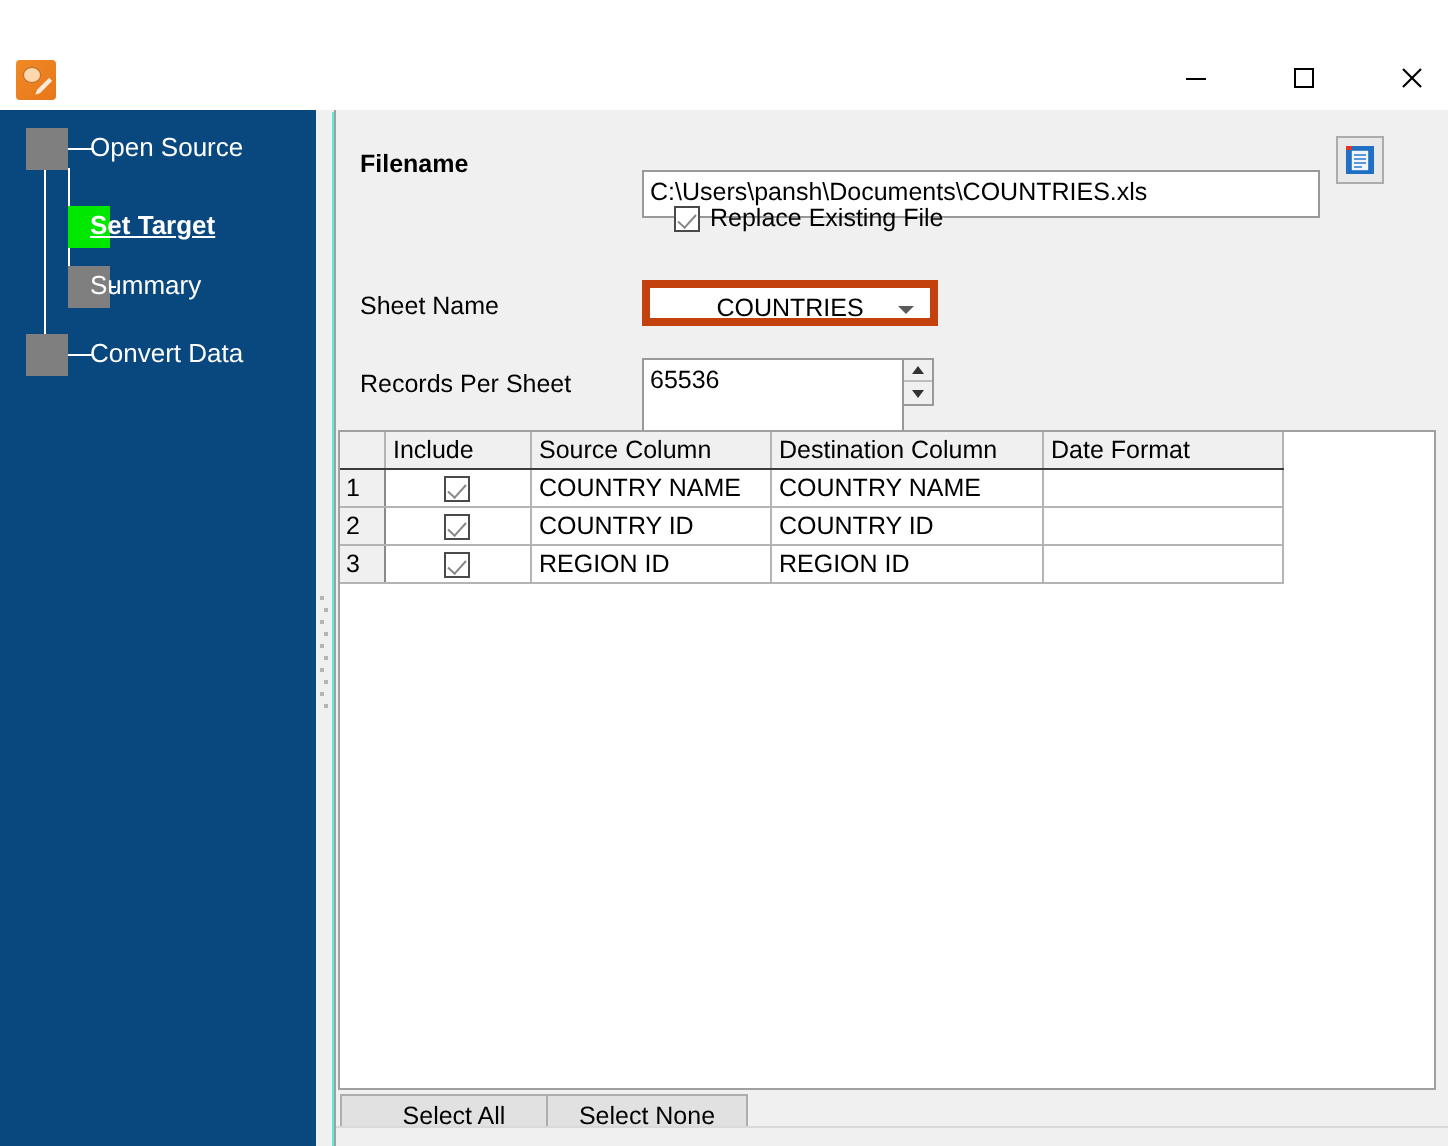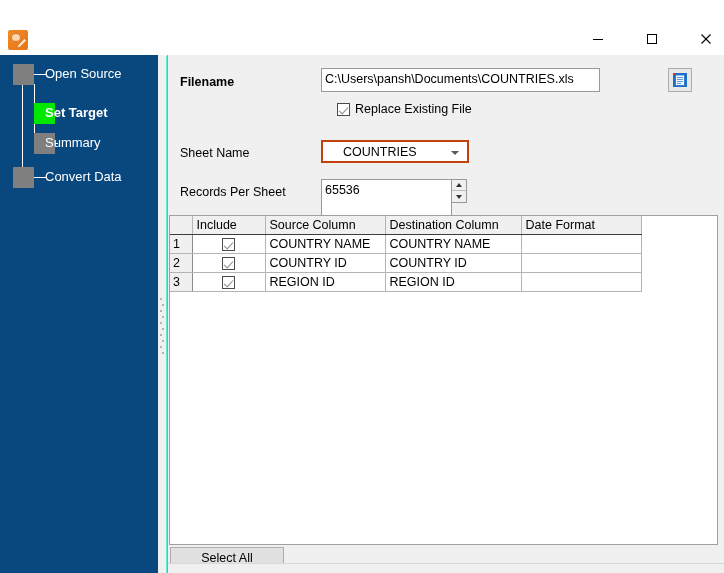--- a/index.html
+++ b/index.html
@@ -181,27 +181,28 @@
   }
   .cbox-label {
     margin-left: 5px;
     font-size: 12.5px;
     white-space: nowrap;
   }
 
   .combo {
     position: absolute;
     background: #ffffff;
-    border: 2px solid #c2410c;
-    box-sizing: border-box;
-    font-size: 12.5px;
-    padding: 0 20px;
+    border: 4px solid #c2410c;
+    box-sizing: border-box;
+    font-size: 12.5px;
+    padding: 0 3px;
     line-height: 21px;
     white-space: nowrap;
     overflow: hidden;
+    text-align: center;
   }
   .combo .arrow {
     position: absolute;
     right: 8px; top: 9px;
     width: 0; height: 0;
     border-left: 4px solid transparent;
     border-right: 4px solid transparent;
     border-top: 4px solid #5a5a5a;
   }
 
@@ -343,21 +344,21 @@
       <div class="tree-line" style="left:34px; top:29px; width:1px; height:60px;"></div>
       <div class="tree-line" style="left:34px; top:19px; width:12px; height:1px;"></div>
       <div class="tree-line" style="left:46px; top:58px; width:12px; height:1px;"></div>
       <div class="tree-line" style="left:46px; top:88px; width:12px; height:1px;"></div>
       <div class="tree-line" style="left:34px; top:122px; width:12px; height:1px;"></div>
 
       <div class="node-box" style="left:13px; top:9px;"></div>
       <div class="node-label" style="left:45px; top:11px;">Open Source</div>
 
       <div class="node-box active" style="left:34px; top:48px;"></div>
-      <div class="node-label bold" style="left:45px; top:50px;">Set Target</div>
+      <div class="node-label bold" style="left:45px; top:50px;text-decoration:underline;">Set Target</div>
 
       <div class="node-box" style="left:34px; top:78px;"></div>
       <div class="node-label" style="left:45px; top:80px;text-align:center;">Summary</div>
 
       <div class="node-box" style="left:13px; top:112px;"></div>
       <div class="node-label" style="left:45px; top:114px;">Convert Data</div>
     </div>
   </div>
 
   <div class="splitter">
@@ -371,21 +372,21 @@
         <i></i>
         <i></i>
         <i></i>
         <i></i>
     </div>
   </div>
 
   <div class="main">
 
     <div class="field-label" style="left:12px; top:20px;font-weight:bold;">Filename</div>
-    <div class="textbox" style="left:153px; top:13px; width:279px; height:24px;" placeholder="">C:\Users\pansh\Documents\COUNTRIES.xls</div>
+    <div class="textbox" style="left:153px; top:30px; width:339px; height:24px;" placeholder="">C:\Users\pansh\Documents\COUNTRIES.xls</div>
     <div class="browse-btn" style="left:500px; top:13px; width:24px; height:24px;">
       <svg width="16" height="16" viewBox="0 0 16 16">
         <rect x="1" y="1" width="14" height="14" fill="#1f6fc4"></rect>
         <rect x="3.5" y="3" width="9" height="10.5" fill="#f2f6fb" stroke="#1f6fc4" stroke-width="0.8"></rect>
         <line x1="5" y1="5.5" x2="11" y2="5.5" stroke="#4a8fd4" stroke-width="0.9"></line>
         <line x1="5" y1="7.5" x2="11" y2="7.5" stroke="#4a8fd4" stroke-width="0.9"></line>
         <line x1="5" y1="9.5" x2="11" y2="9.5" stroke="#4a8fd4" stroke-width="0.9"></line>
         <line x1="5" y1="11.5" x2="9" y2="11.5" stroke="#4a8fd4" stroke-width="0.9"></line>
         <rect x="1" y="1" width="3" height="2" fill="#d9372b"></rect>
       </svg>
@@ -453,20 +454,21 @@
             </td>
             <td>REGION ID</td>
             <td>REGION ID</td>
             <td></td>
           </tr>
         </tbody>
       </table>
     </div>
 
     <div class="btn" style="left:2px; top:492px; width:114px; height:22px;">Select All</div>
+    <div class="btn" style="left:105px; top:492px; width:101px; height:22px;">Select None</div>
 
     <div class="bottombar">
       <div class="btn" style="left:12px; top:24px; width:76px; height:23px;">Back</div>
       <div class="btn focused" style="left:124px; top:24px; width:76px; height:23px;">Next</div>
       <div class="btn" style="left:236px; top:24px; width:76px; height:23px;">Cancel</div>
     </div>
 
   </div>
 </div>
 

